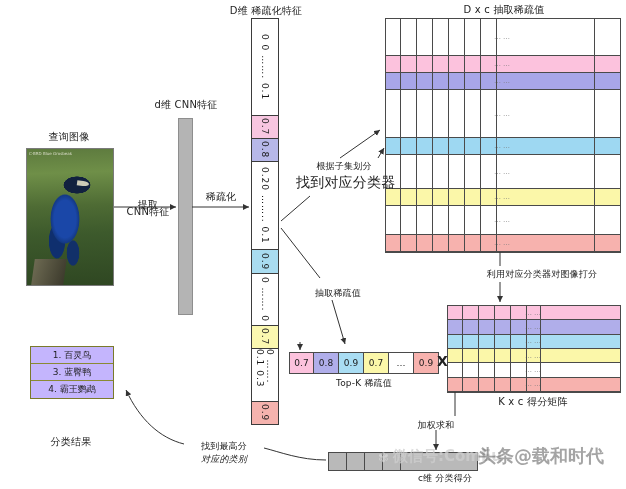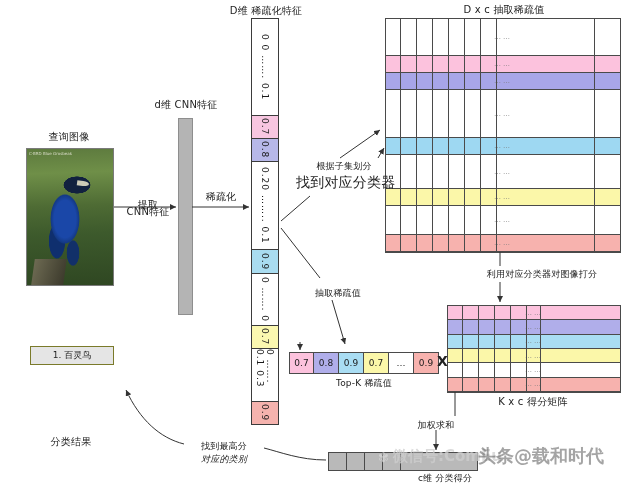--- a/index.html
+++ b/index.html
@@ -76,21 +76,21 @@
   #topk-row{left:289px;top:352px;display:flex;}
   #topk-row .kcell{
     box-sizing:border-box;width:25px;height:22px;border:1px solid #4a4a4a;
     display:flex;align-items:center;justify-content:center;font-size:9px;background:#fff;
   }
   #topk-row .kcell+.kcell{border-left:none;}
 
   
   #result-list{left:30px;top:346px;width:82px;border:1px solid #7a7a2a;}
   #result-list .ritem{
-    box-sizing:border-box;width:100%;height:17px;background:#e5e5e5;
+    box-sizing:border-box;width:100%;height:17px;background:#c4b5fd;
     border-bottom:1px solid #8a8a33;display:flex;align-items:center;justify-content:center;
     font-size:9px;color:#1f1f1f;
   }
   #result-list .ritem:last-child{border-bottom:none;}
 
   
   #cdim-bar{left:328px;top:452px;width:148px;height:17px;border:1px solid #4a4a4a;background:#b9b9b9;display:flex;}
   #cdim-bar .seg{width:18px;border-right:1px solid #4a4a4a;box-sizing:border-box;}
   #cdim-bar .seg.last{border-right:none;flex:1;}
 
@@ -185,20 +185,22 @@
     <div class="kcell" style="background: rgb(169, 221, 243);">0.9</div>
     <div class="kcell" style="background: rgb(251, 247, 169);">0.7</div>
     <div class="kcell" style="background: rgb(255, 255, 255);">…</div>
     <div class="kcell" style="background: rgb(247, 178, 174);">0.9</div>
   </div>
 <div class="abs lbl c" style="left:289px;top:377px;width:150px;font-size:9px;">Top-K 稀疏值</div>
 <div class="abs" style="left:437px;top:353px;font-size:14px;font-weight:bold;color:#222;">X</div>
 
 <div class="abs" id="result-list">
     <div class="ritem">1. 百灵鸟</div>
+    <div class="ritem">3. 蓝臀鸭</div>
+    <div class="ritem">4. 霸王鹦鹉</div>
   </div>
 <div class="abs lbl c" style="left:30px;top:435px;width:82px;font-size:10px;">分类结果</div>
 
 <div class="abs lbl c" style="left:186px;top:440px;width:76px;font-size:9px;">找到最高分</div>
 <div class="abs lbl c" style="left:186px;top:453px;width:76px;font-size:9px;font-style:italic;">对应的类别</div>
 
 <div class="abs lbl c" style="left:400px;top:419px;width:72px;font-size:9px;">加权求和</div>
 
 <div class="abs" id="cdim-bar">
   <div class="seg"></div>

